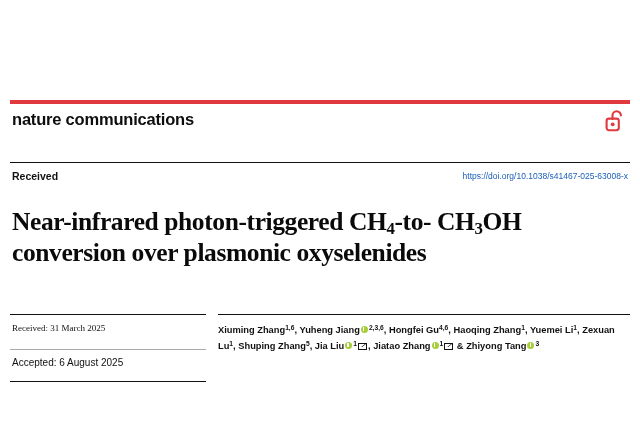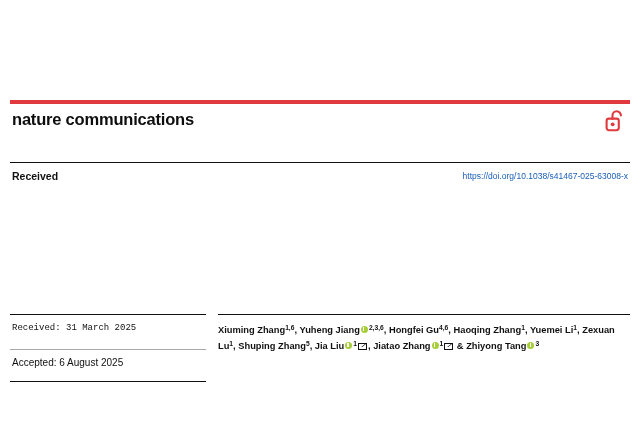--- a/index.html
+++ b/index.html
@@ -126,21 +126,21 @@
     left: 218px;
     top: 288px;
     width: 412px;
     height: 1px;
     background: #111111;
   }
   .received {
     position: absolute;
     left: 12px;
     top: 297px;
-    font-family: Liberation Mono, monospace;
+    font-family: Liberation Serif, serif;
     font-size: 9px;
     color: #111111;
   }
   .accepted {
     position: absolute;
     left: 12px;
     top: 331px;
     font-family: "Liberation Sans", sans-serif;
     font-size: 10px;
     color: #111111;
@@ -219,20 +219,25 @@
         <circle cx="8.7" cy="16.3" r="1.9" fill="#e03a3e"></circle>
       </svg>
     </div>
 
     <div class="header-rule"></div>
 
     <div class="article-label">Received</div>
 
     <a class="doi" href="#">https://doi.org/10.1038/s41467-025-63008-x</a>
 
+    <h1 class="title">
+      <span>Near-infrared photon-triggered CH</span><sub>4</sub><span>-to-</span>
+      <span>CH</span><sub>3</sub><span>OH conversion over plasmonic</span>
+      <span>oxyselenides</span>
+    </h1>
 
     <div class="meta-rule-top"></div>
     <div class="meta-rule-mid"></div>
     <div class="meta-rule-bottom"></div>
     <div class="authors-rule-top"></div>
 
     <div class="received">Received: 31 March 2025</div>
     <div class="accepted">Accepted: 6 August 2025</div>
 
     <div class="authors"><span><span>Xiuming Zhang</span><sup>1,6</sup></span><span>, </span><span><span>Yuheng Jiang</span><span class="orcid"></span><sup>2,3,6</sup></span><span>, </span><span><span>Hongfei Gu</span><sup>4,6</sup></span><span>, </span><span><span>Haoqing Zhang</span><sup>1</sup></span><span>, </span><span><span>Yuemei Li</span><sup>1</sup></span><span>, </span><span><span>Zexuan Lu</span><sup>1</sup></span><span>, </span><span><span>Shuping Zhang</span><sup>5</sup></span><span>, </span><span><span>Jia Liu</span><span class="orcid"></span><sup>1</sup><span class="envelope"></span></span><span>, </span><span><span>Jiatao Zhang</span><span class="orcid"></span><sup>1</sup><span class="envelope"></span></span><span> &amp; </span><span><span>Zhiyong Tang</span><span class="orcid"></span><sup>3</sup></span></div>

